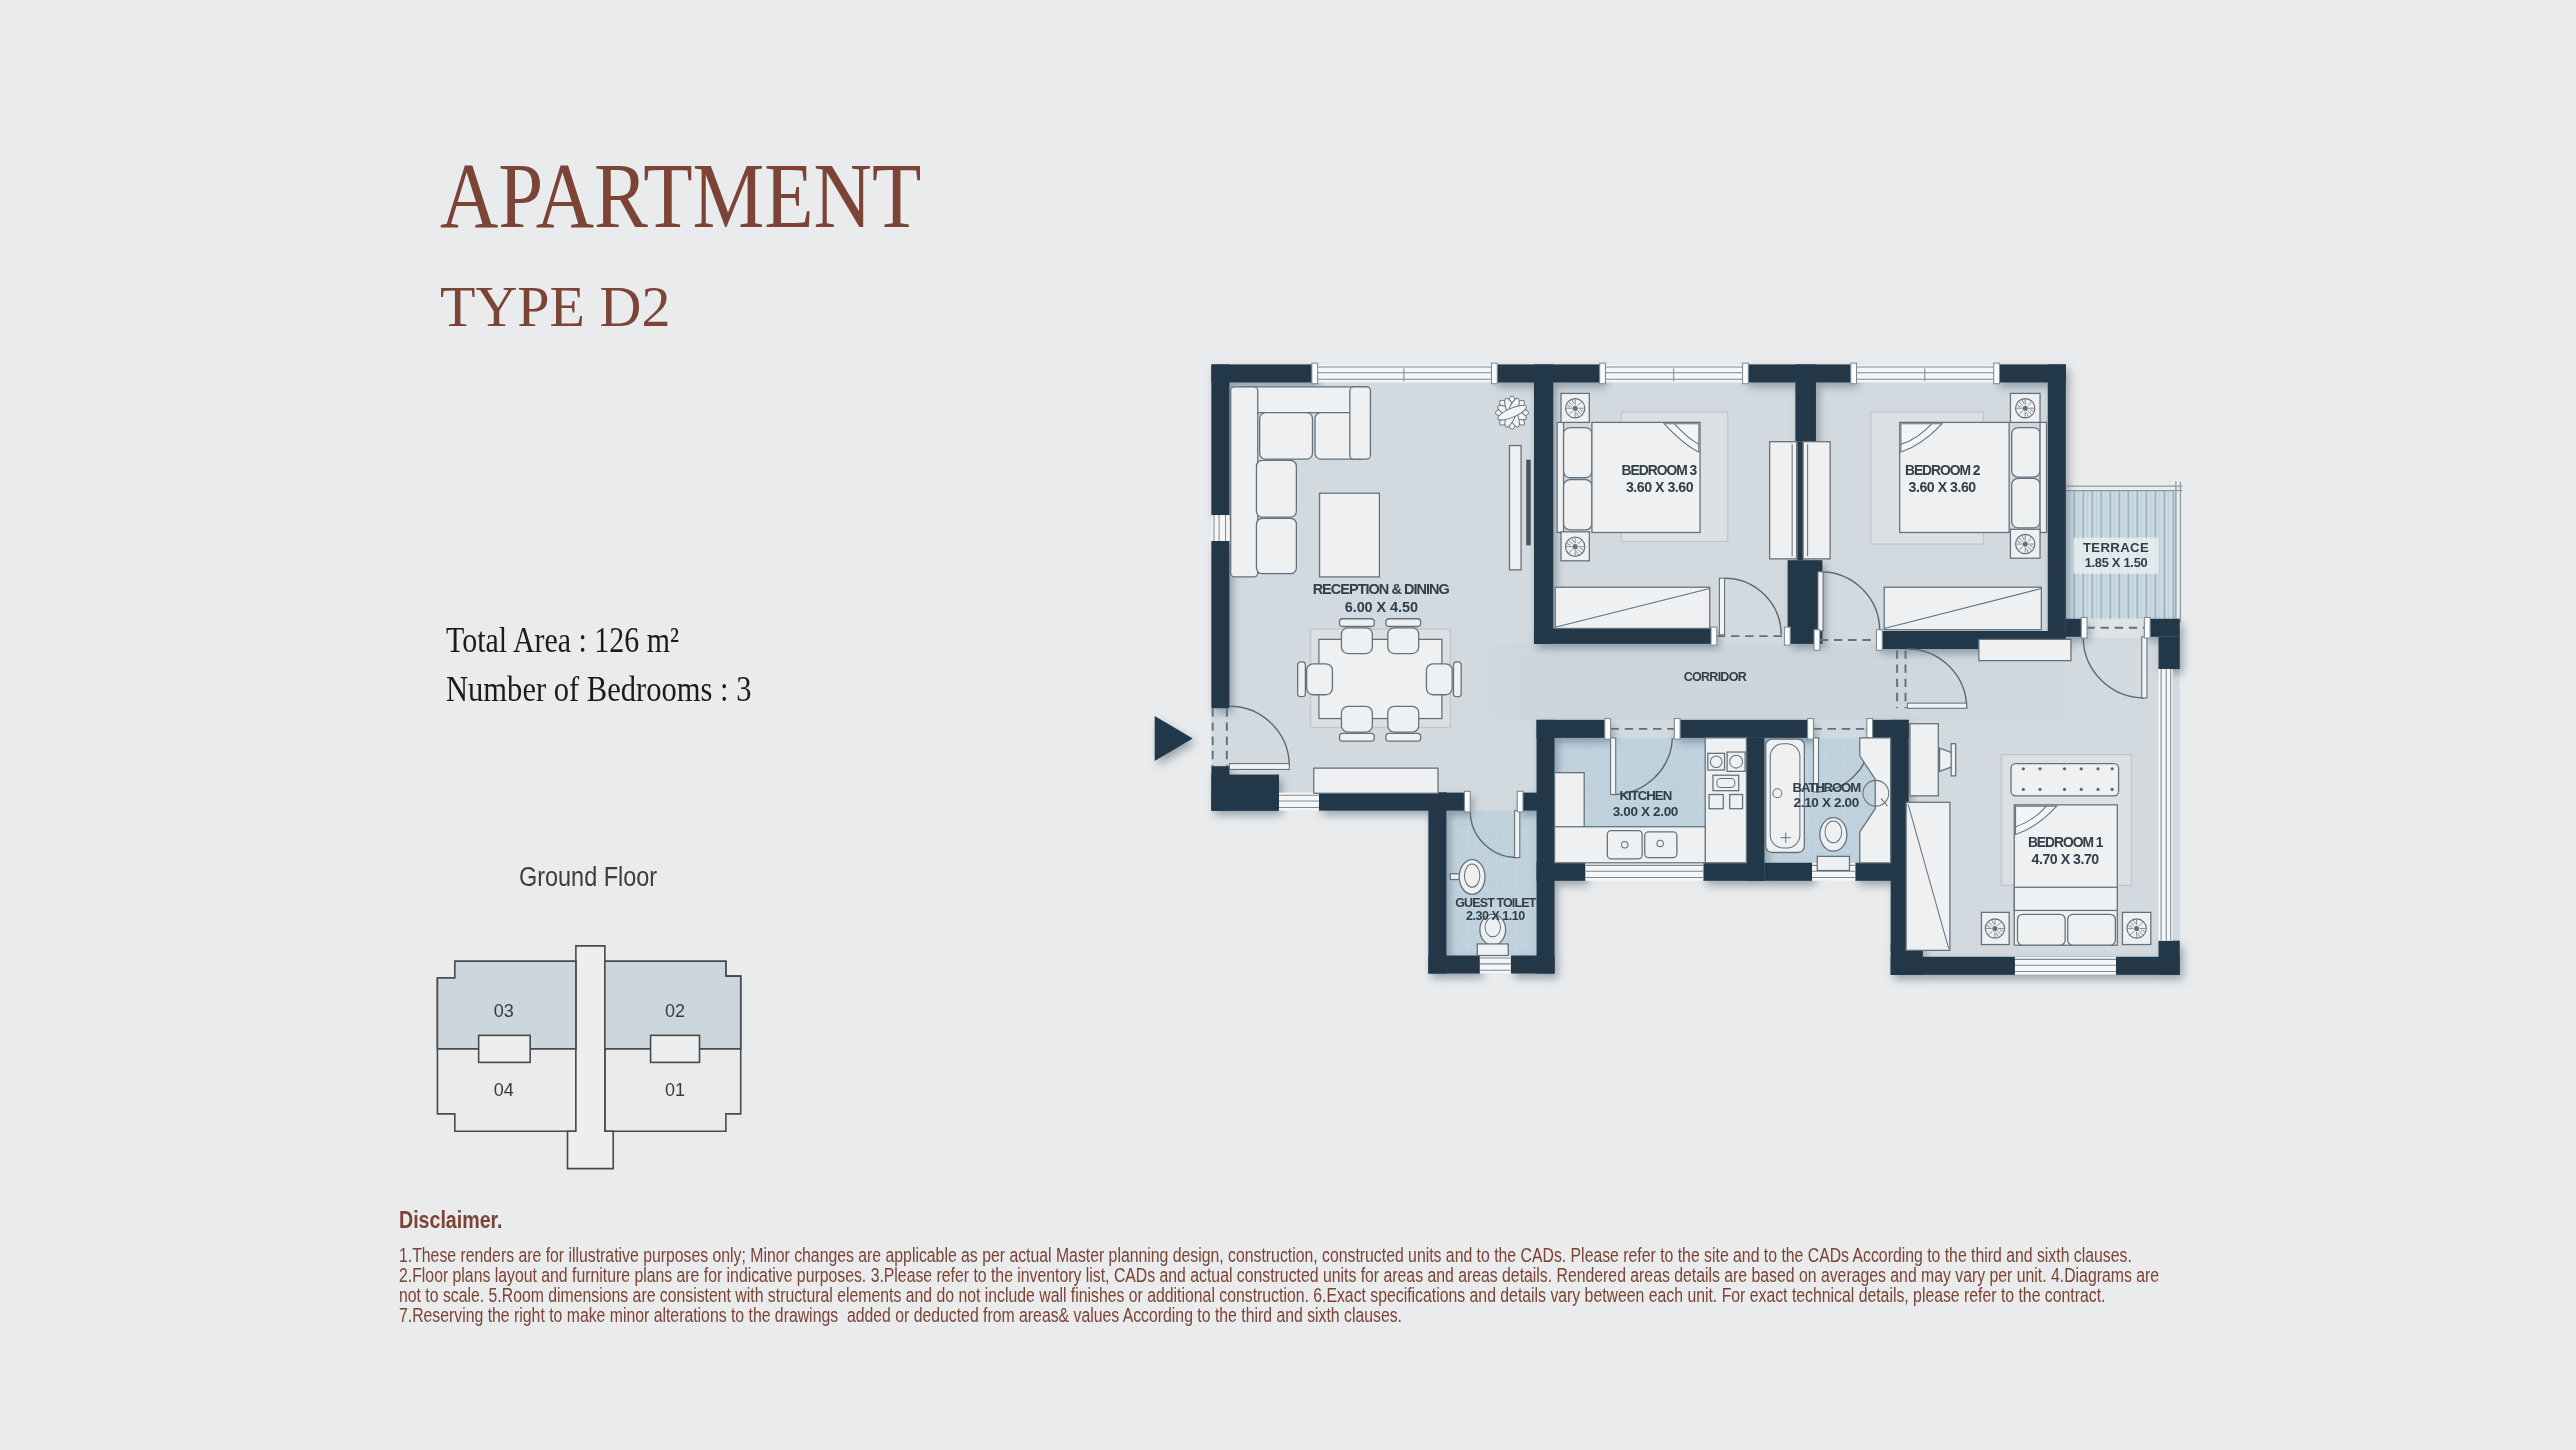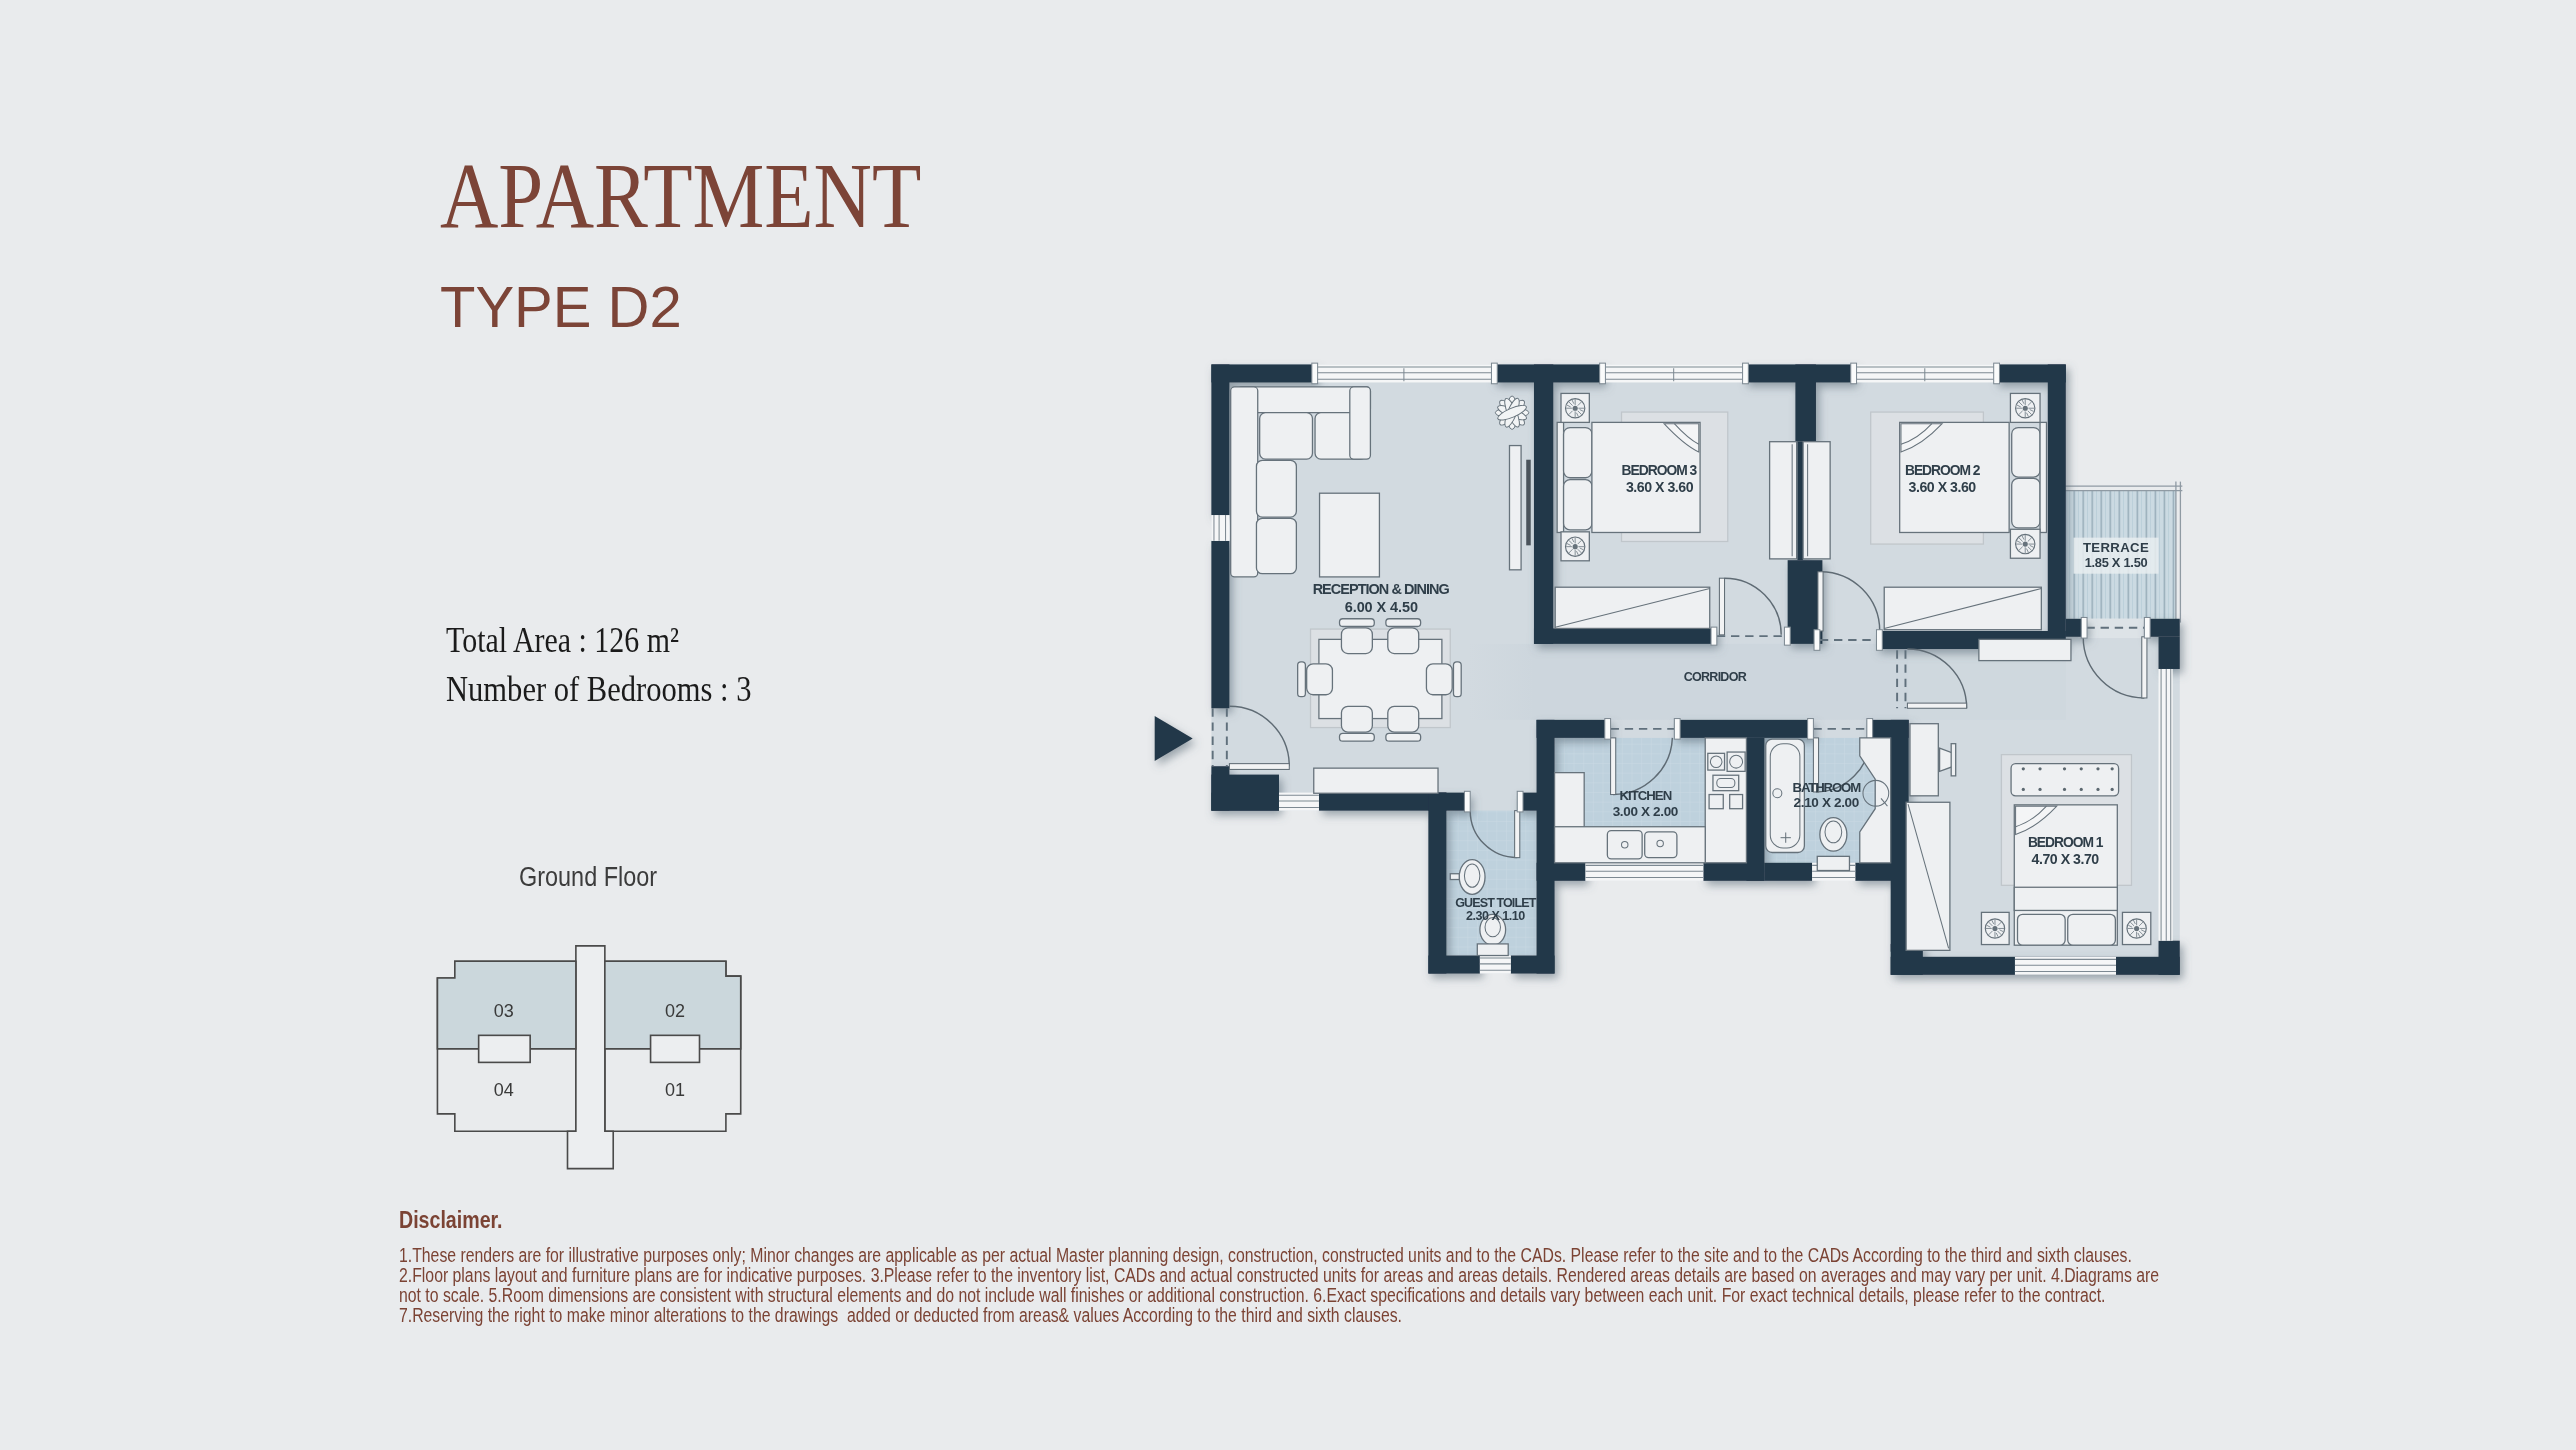--- a/index.html
+++ b/index.html
@@ -2,21 +2,21 @@
 <html style="font-size:10.3px"><head>
 <meta charset="utf-8">
 <style>
   html,body{margin:0;padding:0;}
   body{width:2576px;height:1450px;background:#e9ebed;position:relative;overflow:hidden;
        font-family:"Liberation Sans", sans-serif;}
   .abs{position:absolute;}
   #title{left:440px;top:148px;font-family:"Liberation Serif",serif;font-weight:400;
          font-size:94px;letter-spacing:0;color:#7c4437;line-height:1;
          transform:scaleX(0.859);transform-origin:0 0;}
-  #subtitle{left:440px;top:278px;font-family:Liberation Sans, sans-serif;font-weight:400;
+  #subtitle{left:440px;top:278px;font-family:Liberation Serif, serif;font-weight:400;
          font-size:58px;letter-spacing:0;color:#7c4437;line-height:1;}
   #area{left:446px;top:621px;font-family:"Liberation Serif",serif;font-size:35px;color:#1b1b1b;transform:scaleX(0.855);transform-origin:0 0;}
   #bedrooms{left:446px;top:670px;font-family:"Liberation Serif",serif;font-size:35px;color:#1b1b1b;transform:scaleX(0.873);transform-origin:0 0;}
   #groundfloor{left:519px;top:862px;font-size:27px;color:#3c3c3c;letter-spacing:0;transform:scaleX(0.868);transform-origin:0 0;}
   #disc-head{left:399px;top:1208px;font-size:24px;font-weight:bold;color:#7b4334;line-height:1;transform:scaleX(0.817);transform-origin:0 0;}
   .disc{left:399px;font-size:20px;color:#7b4334;letter-spacing:0;white-space:nowrap;line-height:1;transform:scaleX(0.79);transform-origin:0 0;}
 </style>
 </head>
 <body>
 <div class="abs" id="title">APARTMENT</div>

